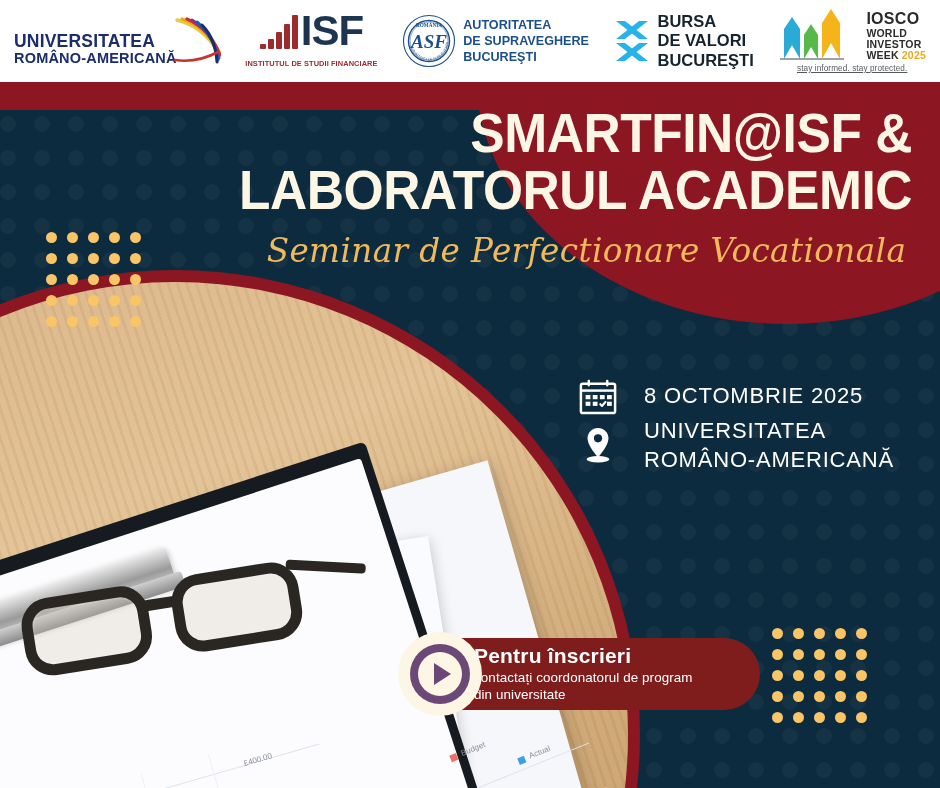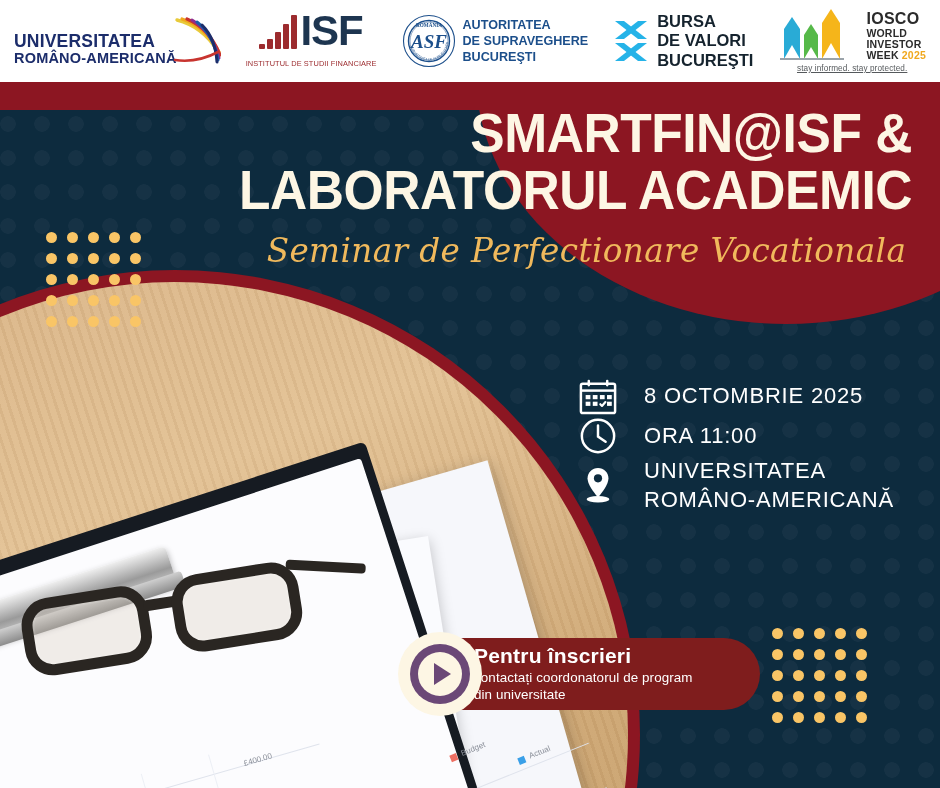--- a/index.html
+++ b/index.html
@@ -20,21 +20,21 @@
   .ura-l2{font-size:14.5px;}
   .ura-mark{position:relative;width:48px;height:52px;margin-left:-6px;margin-bottom:-2px;}
 
   
   .isf{display:flex;flex-direction:column;align-items:center;}
   .isf-top{display:flex;align-items:flex-end;gap:3px;}
   .isf-bars{display:flex;align-items:flex-end;gap:2px;height:34px;}
   .isf-bars i{display:block;width:6px;background:#9c2b2e;border-radius:1px;}
   .isf-word{font-size:42px;font-weight:bold;color:#1d3550;line-height:.82;letter-spacing:-1px;
             font-family:"Liberation Sans",sans-serif;}
-  .isf-sub{font-size:7.4px;font-weight:normal;color:#9c2b2e;letter-spacing:.1px;margin-top:10px;}
+  .isf-sub{font-size:7.4px;font-weight:bold;color:#9c2b2e;letter-spacing:.1px;margin-top:10px;}
 
   
   .asf{display:flex;align-items:center;gap:7px;}
   .asf-seal{position:relative;width:54px;height:54px;}
   .asf-txt{color:#1c4f8b;font-weight:bold;font-size:12.6px;line-height:1.28;}
 
   
   .bvb{display:flex;align-items:center;gap:8px;}
   .bvb-mark{position:relative;width:36px;height:44px;}
   .bvb-txt{color:#15232e;font-weight:bold;font-size:16.5px;line-height:1.18;}
@@ -379,29 +379,20 @@
             <rect x="7" y="26" width="5" height="4.4"></rect>
               <rect x="14.5" y="26" width="5" height="4.4"></rect>
             <rect x="29.5" y="26" width="5" height="4.4"></rect>
             <path d="M22.4 28.6l1.8 1.9 3.6-4.2" fill="none" stroke="#ffffff" stroke-width="2.2" stroke-linecap="round" stroke-linejoin="round"></path>
           </g>
         </svg>
       </div>
       <div class="info-txt">8 OCTOMBRIE 2025</div>
     </div>
 
-    <div class="info-row">
-      <div class="info-ico">
-        <svg viewBox="0 0 40 40" width="38" height="38">
-          <circle cx="20" cy="20" r="17" fill="none" stroke="#ffffff" stroke-width="2.6"></circle>
-          <path d="M20 9v11.6l8 5.4" fill="none" stroke="#ffffff" stroke-width="2.6" stroke-linecap="round"></path>
-        </svg>
-      </div>
-      <div class="info-txt">ORA 11:00</div>
-    </div>
 
     <div class="info-row">
       <div class="info-ico">
         <svg viewBox="0 0 40 40" width="38" height="38">
           <ellipse cx="20" cy="35" rx="12" ry="3.4" fill="#ffffff"></ellipse>
           <path d="M20 2c-6.1 0-11 4.9-11 11 0 8.3 11 20 11 20s11-11.7 11-20c0-6.1-4.9-11-11-11z" fill="#ffffff"></path>
           <circle cx="20" cy="13" r="4.3" fill="#0d2b3e"></circle>
         </svg>
       </div>
       <div class="info-txt">

